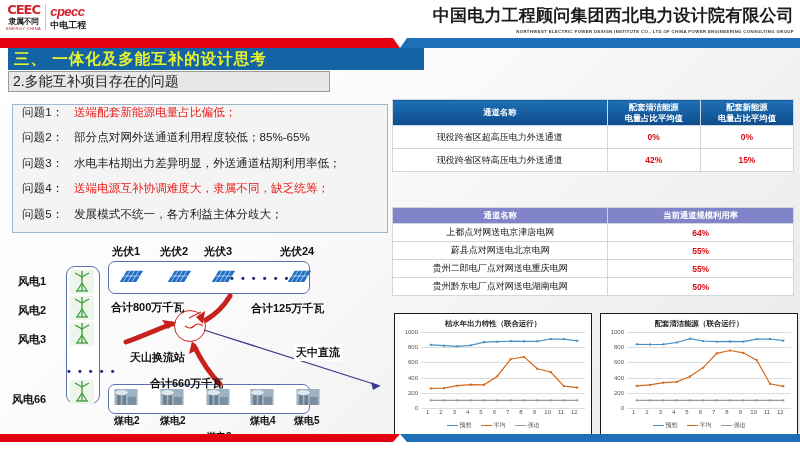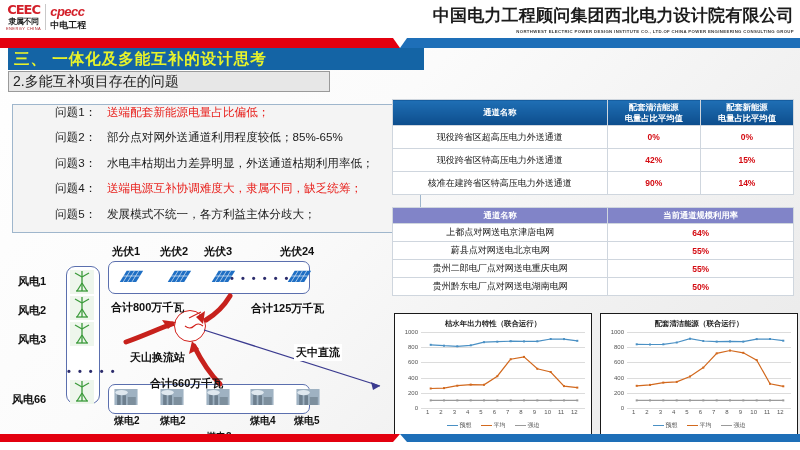--- a/index.html
+++ b/index.html
@@ -38,21 +38,21 @@
   .sec-title{position:absolute;left:8px;top:48px;width:416px;height:22px;
      background:#1464a5;display:flex;align-items:center;}
   .sec-title span{color:#e8f32a;font-size:15.5px;font-weight:bold;letter-spacing:1px;
      padding-left:6px;}
   .sub-title{position:absolute;left:8px;top:71px;width:320px;height:19px;
      background:#e7e7e7;border:1px solid #9a9a9a;display:flex;align-items:center;}
   .sub-title span{color:#222;font-size:14px;padding-left:4px;}
 
   
   .prob-box{position:absolute;left:12px;top:104px;width:374px;height:127px;
-     background:#f4f4f4;border:1px solid #9fb6cc;padding-left:33px;}
+     background:#f4f4f4;border:1px solid #9fb6cc;}
   .prob-row{display:flex;align-items:baseline;height:25.4px;padding-left:9px;font-size:11.6px;color:#1c1c1c;}
   .prob-key{min-width:52px;}
   .prob-val{}
   .prob-val.red{color:#e8201c;}
 
   
   .diagram{position:absolute;left:8px;top:234px;width:382px;height:196px;}
   .dlabel{position:absolute;font-size:11px;font-weight:bold;color:#111;white-space:nowrap;}
   .dlabel.sm{font-size:10px;}
   .wind-col{position:absolute;left:58px;top:32px;width:32px;height:136px;
@@ -335,25 +335,20 @@
     <tbody id="t1body">
         <tr>
           <td class="">现役跨省区超高压电力外送通道</td>
           <td class="val">0%</td>
           <td class="val">0%</td>
         </tr>
         <tr>
           <td class="">现役跨省区特高压电力外送通道</td>
           <td class="val">42%</td>
           <td class="val">15%</td>
-        </tr>
-        <tr>
-          <td class="">核准在建跨省区特高压电力外送通道</td>
-          <td class="val">90%</td>
-          <td class="val">14%</td>
         </tr>
       </tbody>
   </table>
 
   <table class="tbl t2">
     <thead>
         <tr id="t2head">
           <th style="width: 216px;">通道名称</th>
           <th style="width: 186px;">当前通道规模利用率</th>
         </tr>

